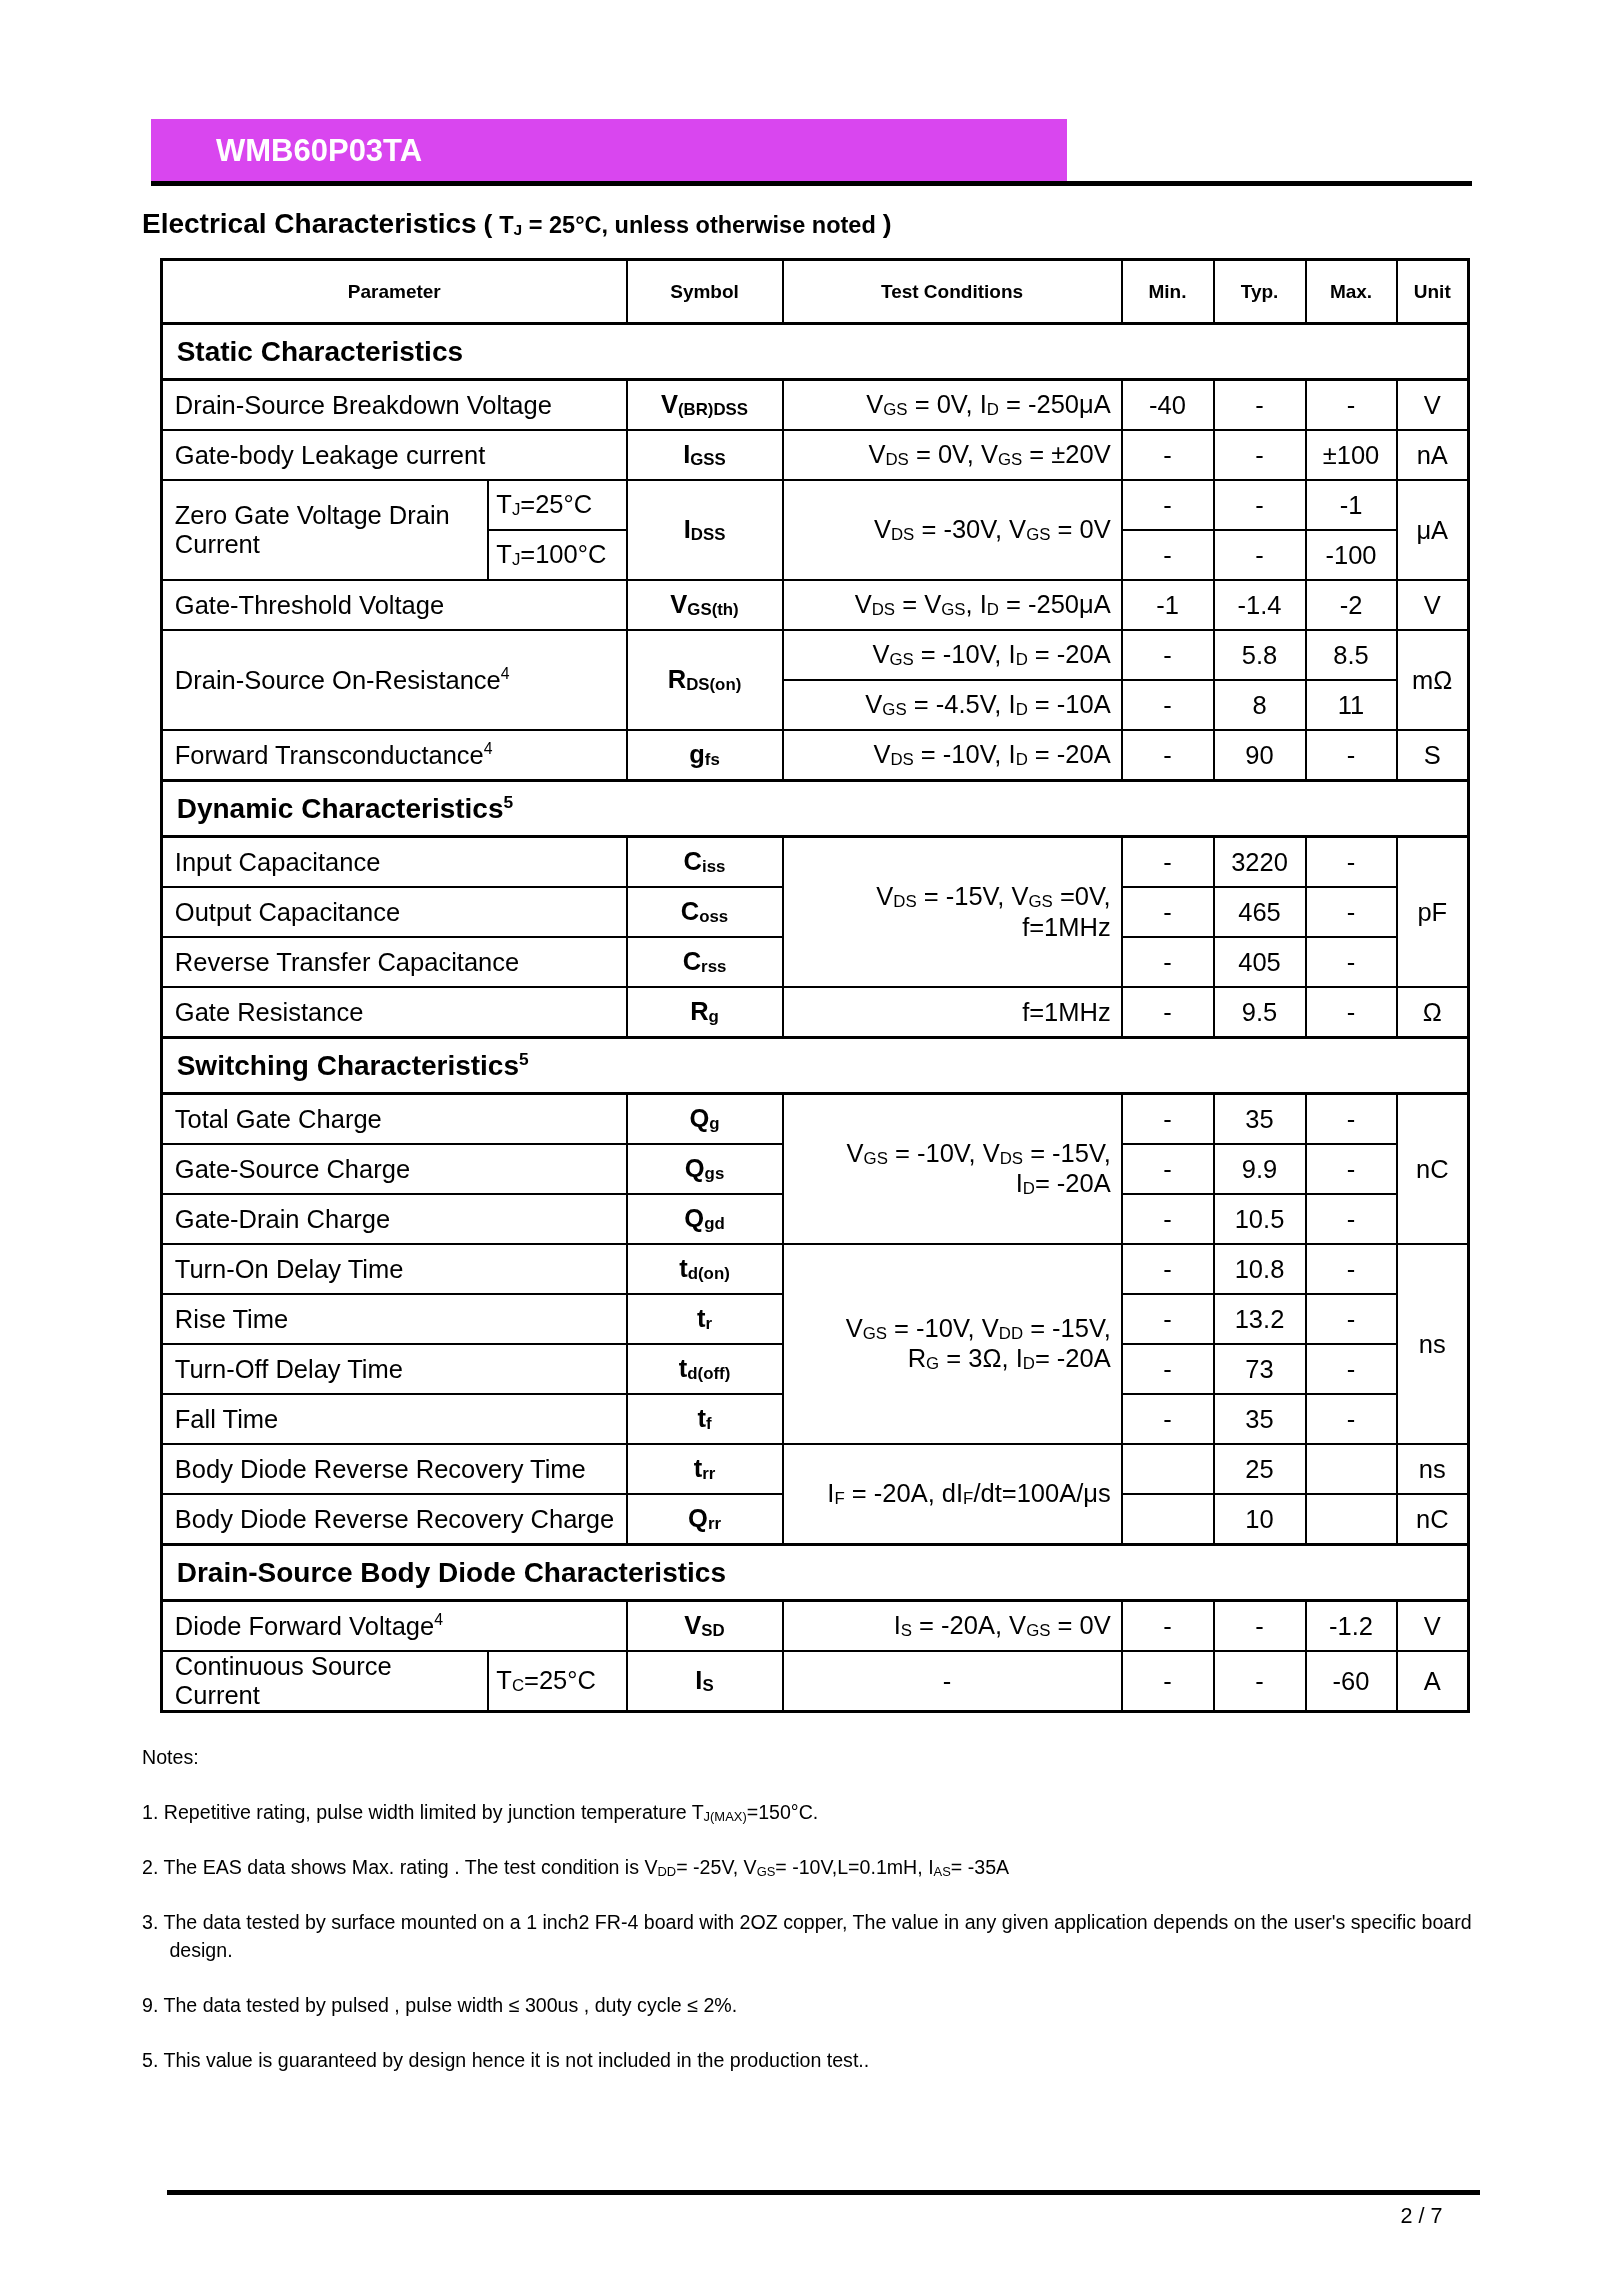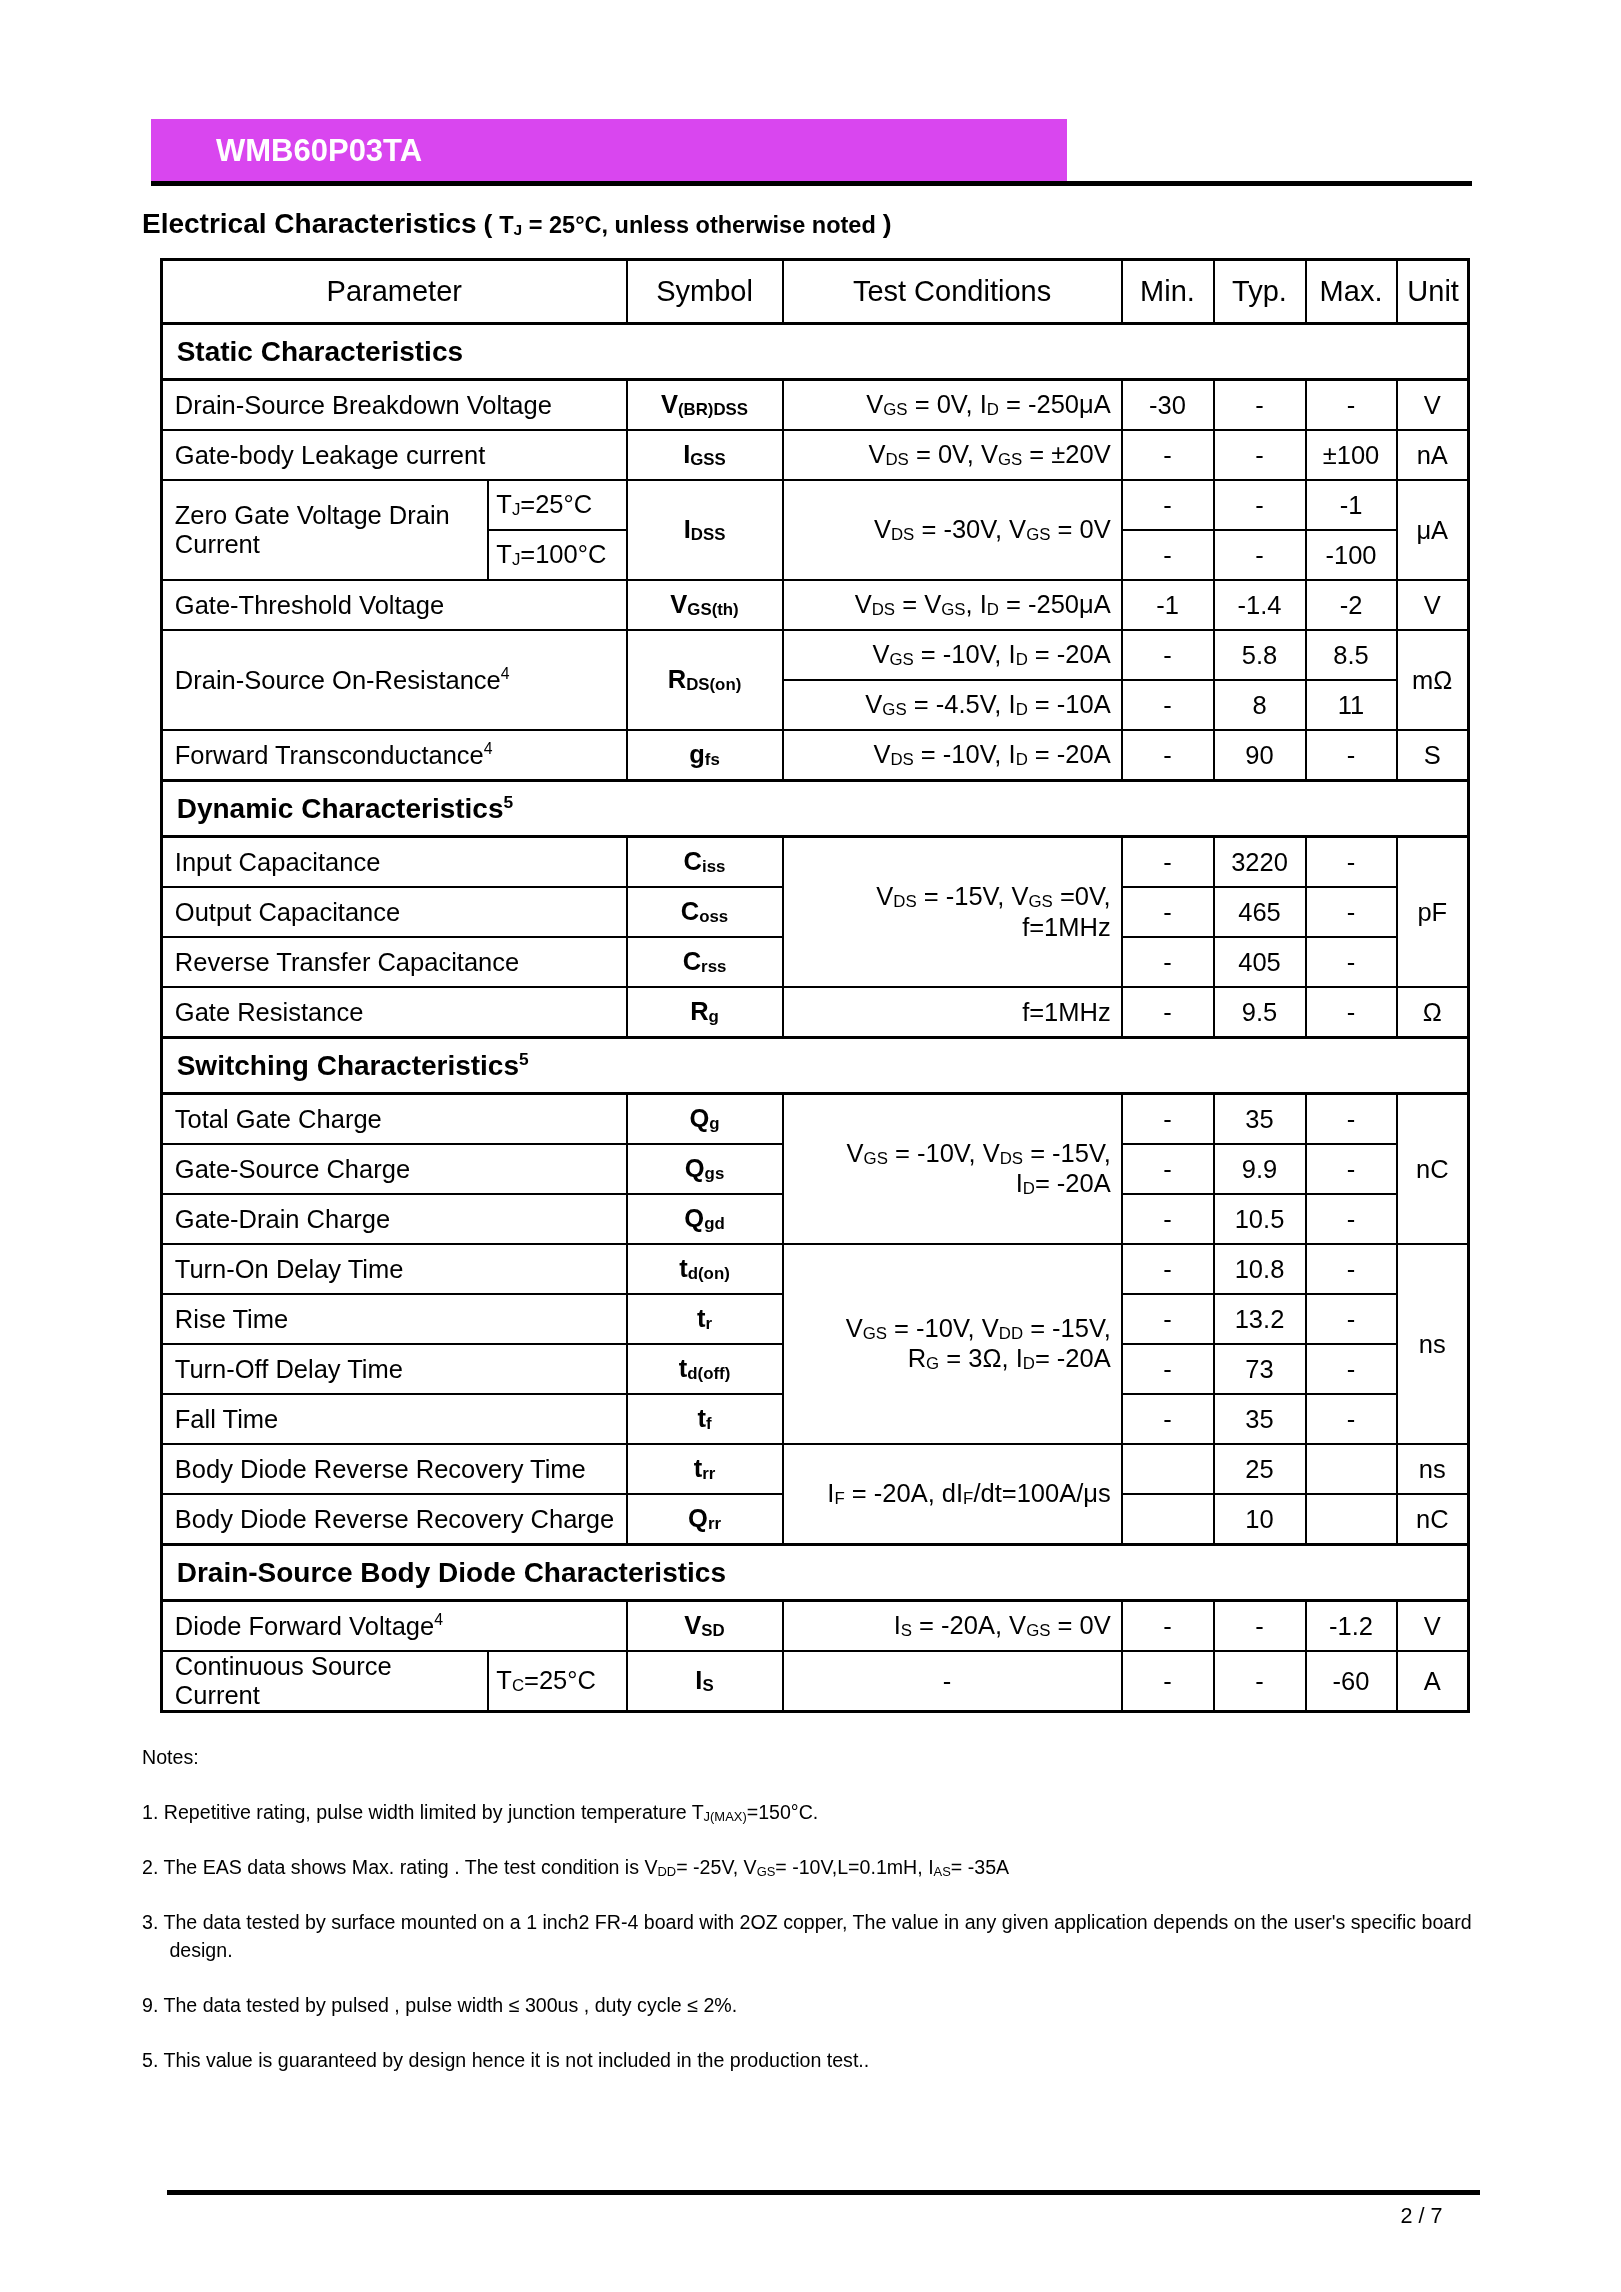--- a/index.html
+++ b/index.html
@@ -18,21 +18,21 @@
   .page-title .cond{font-size:23.5px;}
   table.ec{
     position:absolute;left:160px;top:258px;width:1308px;
     border-collapse:collapse;table-layout:fixed;font-size:25.5px;
     border:3.9px solid #000;
   }
   td,th{
     border:2px solid #000;border-top-width:2.9px;border-bottom-width:2.9px;
     padding:0 9.8px;height:48px;vertical-align:middle;white-space:pre-line;
   }
-  th{height:61px;font-size:29px;text-align:center;border-bottom-width:3.9px;font-weight:normal;}
+  th{height:61px;font-size:19px;text-align:center;border-bottom-width:3.9px;font-weight:bold;}
   tr.sec td{
     height:53px;font-size:28px;font-weight:bold;text-align:left;padding-left:13.7px;
     border-top-width:3.9px;border-bottom-width:3.9px;
   }
   td.param{text-align:left;padding-left:11.8px;}
   td.subc{text-align:left;padding-left:7.8px;}
   td.sym{text-align:center;font-weight:bold;}
   td.test{text-align:right;padding-left:3px;}
   td.center{text-align:center;padding-left:0;}
   td.val,td.unit{text-align:center;}
@@ -78,21 +78,21 @@
     </tr>
   </thead>
   <tbody>
     <tr class="sec">
       <td colspan="8">Static Characteristics</td>
     </tr>
     <tr>
       <td class="param" colspan="2">Drain-Source Breakdown Voltage</td>
       <td class="sym">V<sub>(BR)DSS</sub></td>
       <td class="test">V<sub>GS</sub> = 0V, I<sub>D</sub> = -250μA</td>
-      <td class="val">-30</td>
+      <td class="val">-40</td>
       <td class="val">-</td>
       <td class="val">-</td>
       <td class="unit">V</td>
     </tr>
     <tr>
       <td class="param" colspan="2">Gate-body Leakage current</td>
       <td class="sym">I<sub>GSS</sub></td>
       <td class="test">V<sub>DS</sub> = 0V, V<sub>GS</sub> = ±20V</td>
       <td class="val">-</td>
       <td class="val">-</td>

